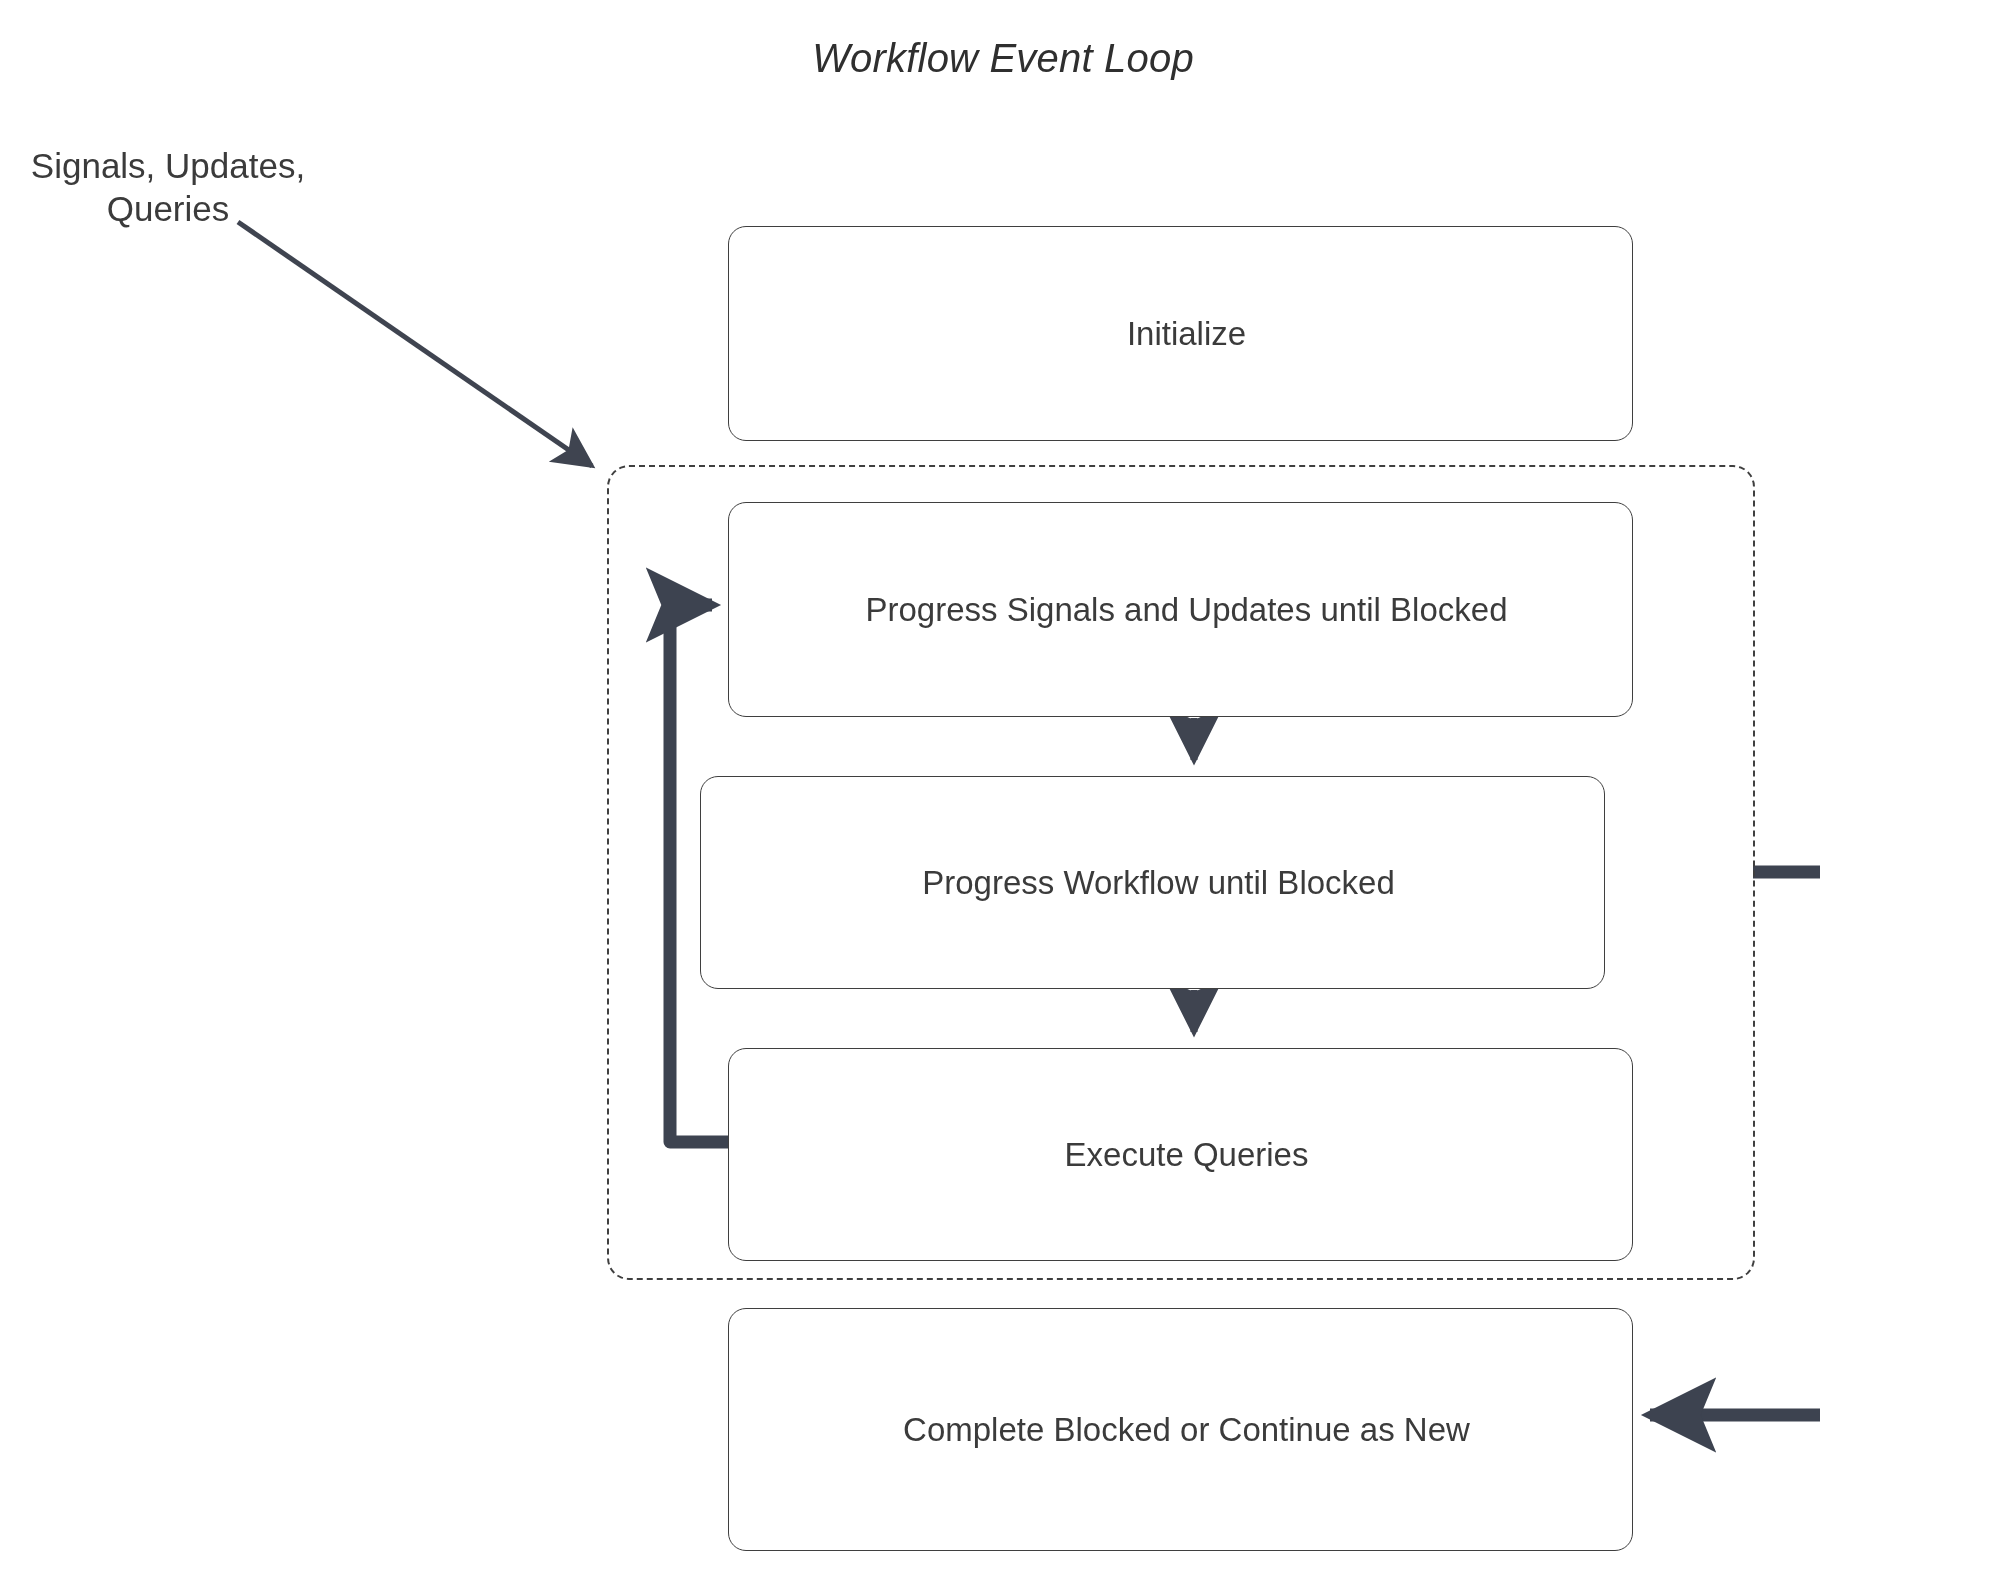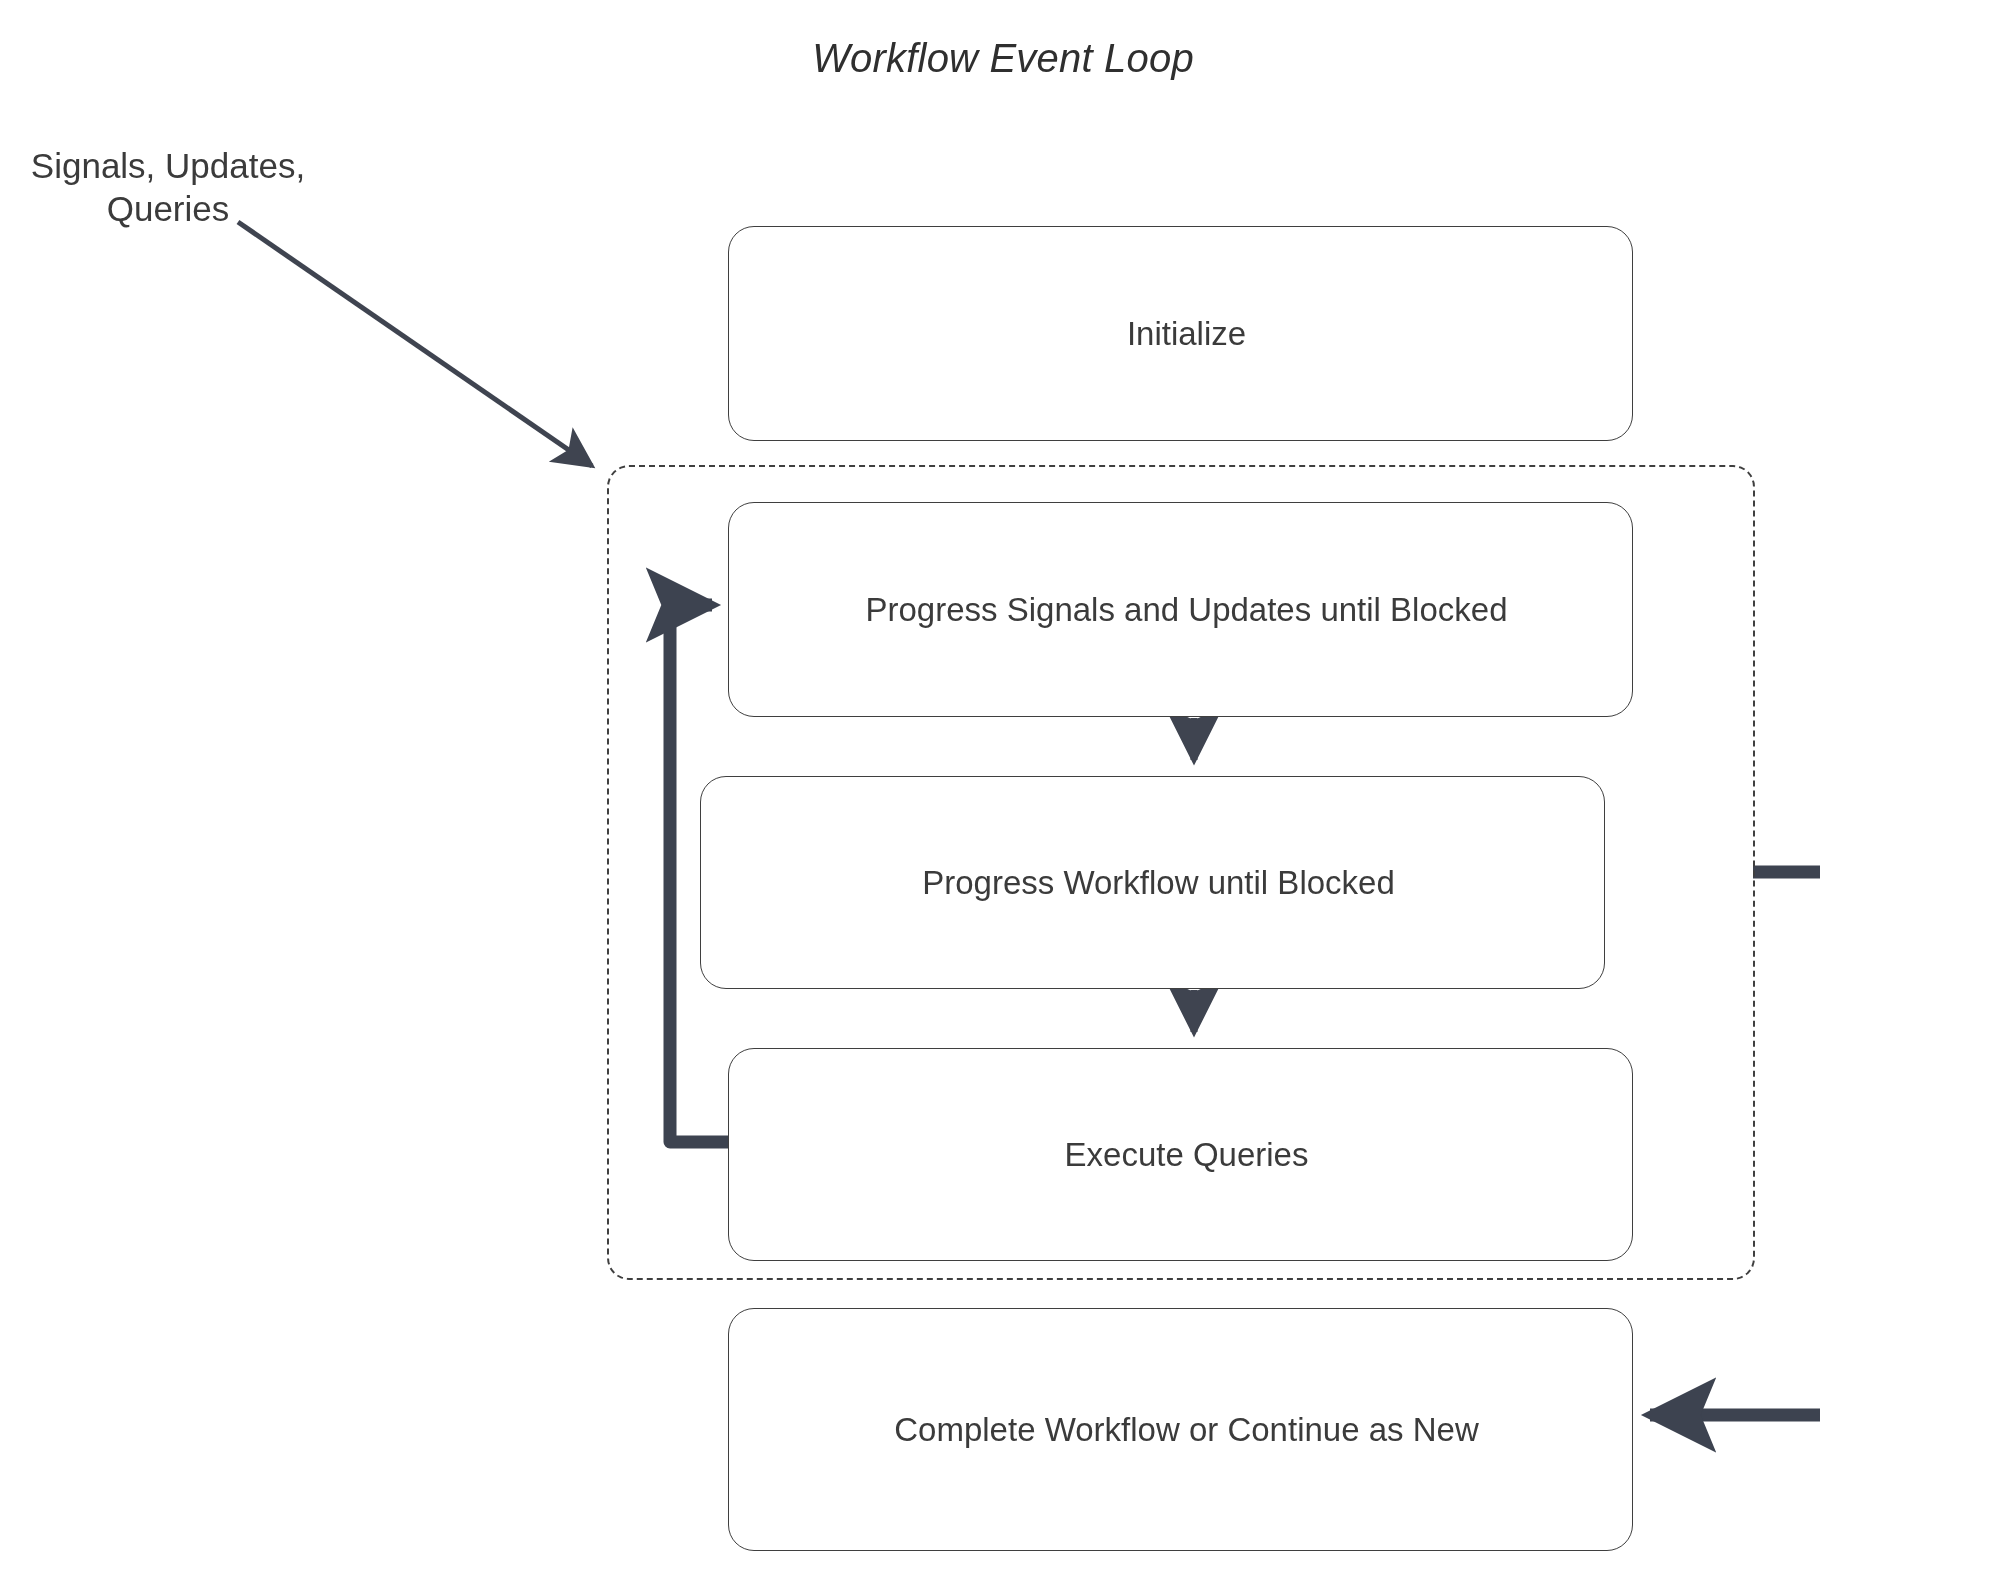--- a/index.html
+++ b/index.html
@@ -41,21 +41,21 @@
     color: #3b3b3b;
     text-align: center;
     line-height: 1.22;
     white-space: pre-line;
   }
   .node {
     position: absolute;
     box-sizing: border-box;
     background: #ffffff;
     border: 1.6px solid #3f3f3f;
-    border-radius: 26px;
+    border-radius: 18px;
     display: flex;
     align-items: center;
     justify-content: center;
     padding-left: 12px;
   }
   .node-label {
     font-size: 33px;
     color: #3b3b3b;
     text-align: center;
     padding: 0 18px;
@@ -122,16 +122,16 @@
 
   <div class="node" style="left:700px; top:776px; width:905px; height:213px;">
     <span class="node-label">Progress Workflow until Blocked</span>
   </div>
 
   <div class="node" style="left:728px; top:1048px; width:905px; height:213px;">
     <span class="node-label">Execute Queries</span>
   </div>
 
   <div class="node" style="left:728px; top:1308px; width:905px; height:243px;">
-    <span class="node-label">Complete Workflow or Continue as New</span>
+    <span class="node-label">Complete Blocked or Continue as New</span>
   </div>
 
 </div>
 
 </body></html>

